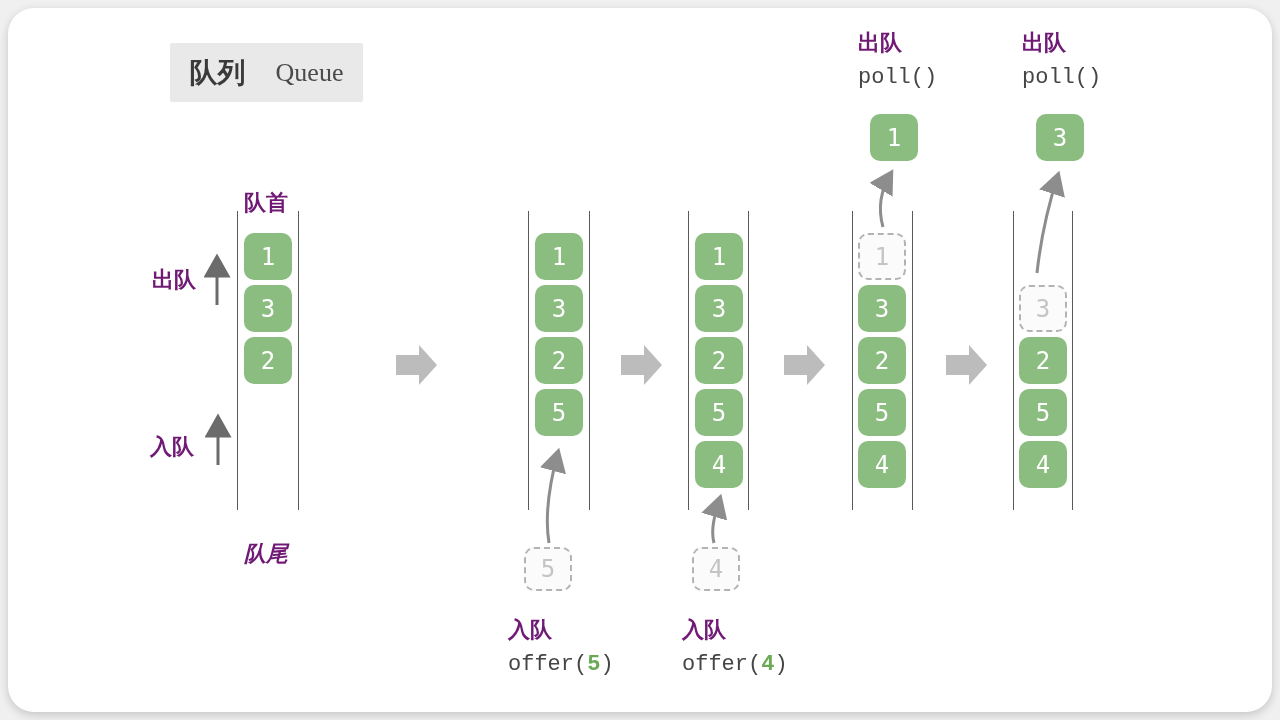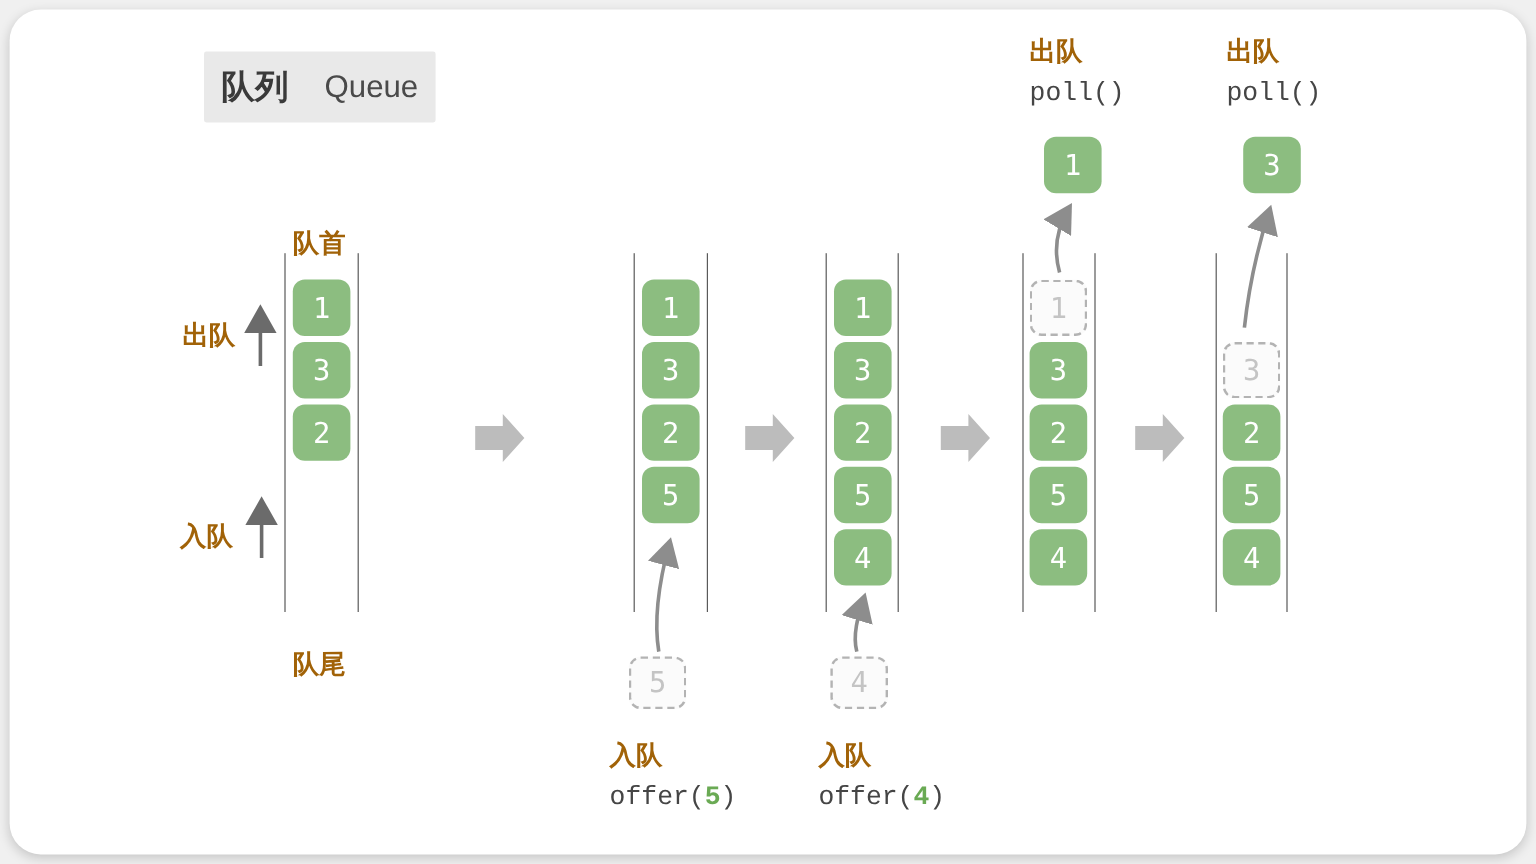--- a/index.html
+++ b/index.html
@@ -23,23 +23,23 @@
 
   .title-box {
     left: 162px; top: 35px;
     width: 193px; height: 59px;
     background: #e9e9e9;
     border-radius: 2px;
     display: flex; align-items: center; justify-content: center;
     gap: 30px;
   }
   .title-zh { font-size: 28px; font-weight: bold; color: #3a3a3a; }
-  .title-en { font-size: 26px; font-family: Liberation Sans, sans-serif; color: #4a4a4a; }
+  .title-en { font-size: 26px; font-family: Liberation Serif, serif; color: #4a4a4a; }
 
-  .cjk-label { font-size: 22px; font-weight: bold; color: #a16207; white-space: nowrap; }
+  .cjk-label { font-size: 22px; font-weight: bold; color: #701a75; white-space: nowrap; }
   .mono-label { font-size: 22px; font-family: Liberation Mono, monospace; color: #454545; white-space: nowrap; }
   .arg-green { color: #6aaa54; font-weight: bold; }
 
   .vlines {
     top: 203px; height: 299px;
     border-left: 1.5px solid #5a5a5a;
     border-right: 1.5px solid #5a5a5a;
   }
 
   .cell {
@@ -83,21 +83,21 @@
 <body>
 
 <main class="card">
 
   <div class="abs title-box">
     <span class="title-zh">队列</span>
     <span class="title-en">Queue</span>
   </div>
 
   <div class="abs cjk-label" style="left:236px; top:148px;margin-top:32px;">队首</div>
-  <div class="abs cjk-label" style="left:236px; top:531px;">队尾</div>
+  <div class="abs cjk-label" style="left:236px; top:531px;font-style:italic;">队尾</div>
   <div class="abs cjk-label" style="left:144px; top:257px;">出队</div>
   <div class="abs cjk-label" style="left:142px; top:424px;">入队</div>
 
   <div class="abs op-label" style="left:850px; top:24px;">
     <span class="cjk-label">出队</span>
     <span class="mono-label">poll()</span>
   </div>
   <div class="abs op-label" style="left:1014px; top:24px;">
     <span class="cjk-label">出队</span>
     <span class="mono-label">poll()</span>

